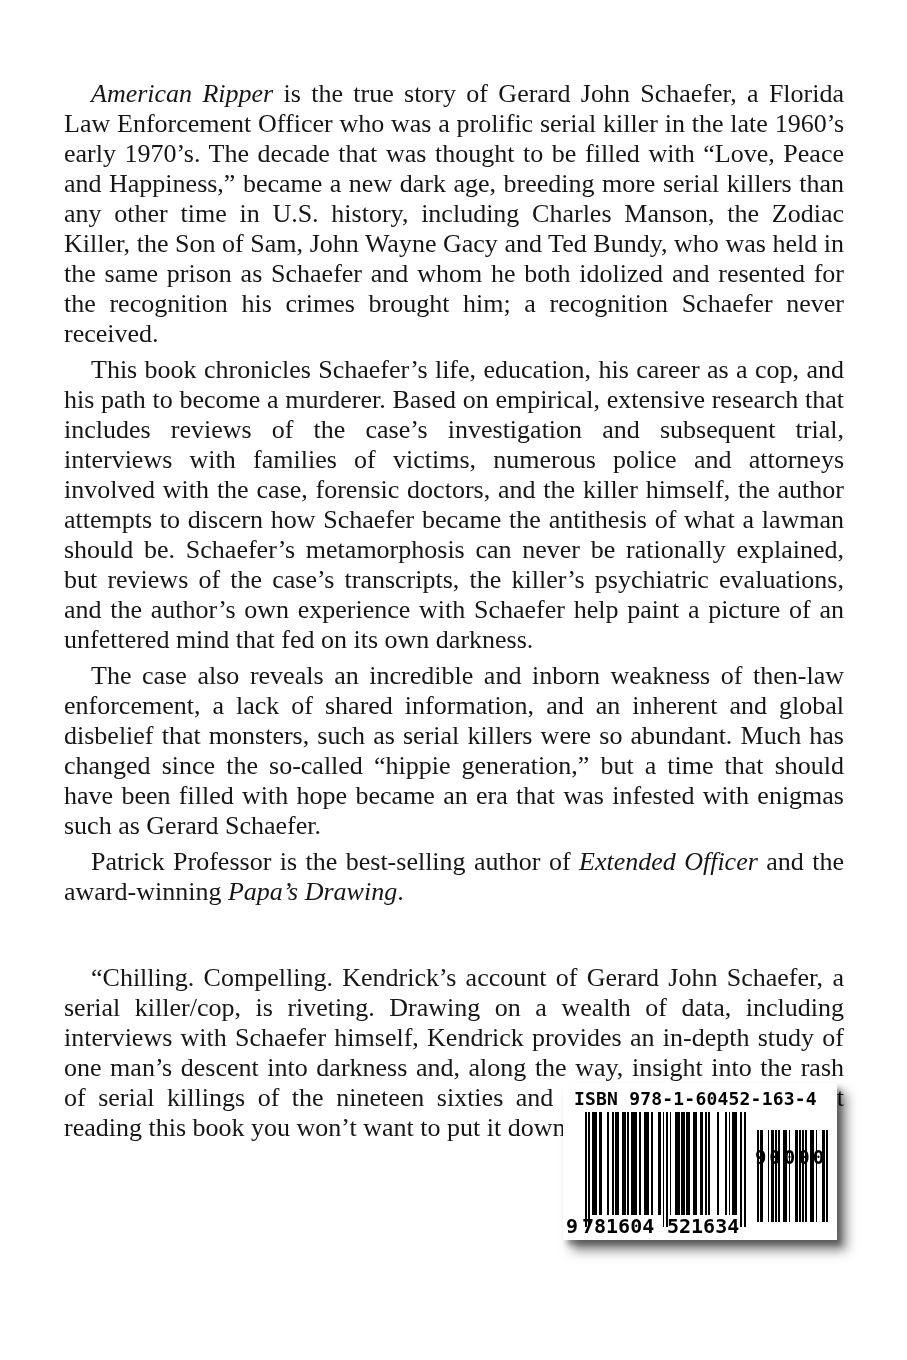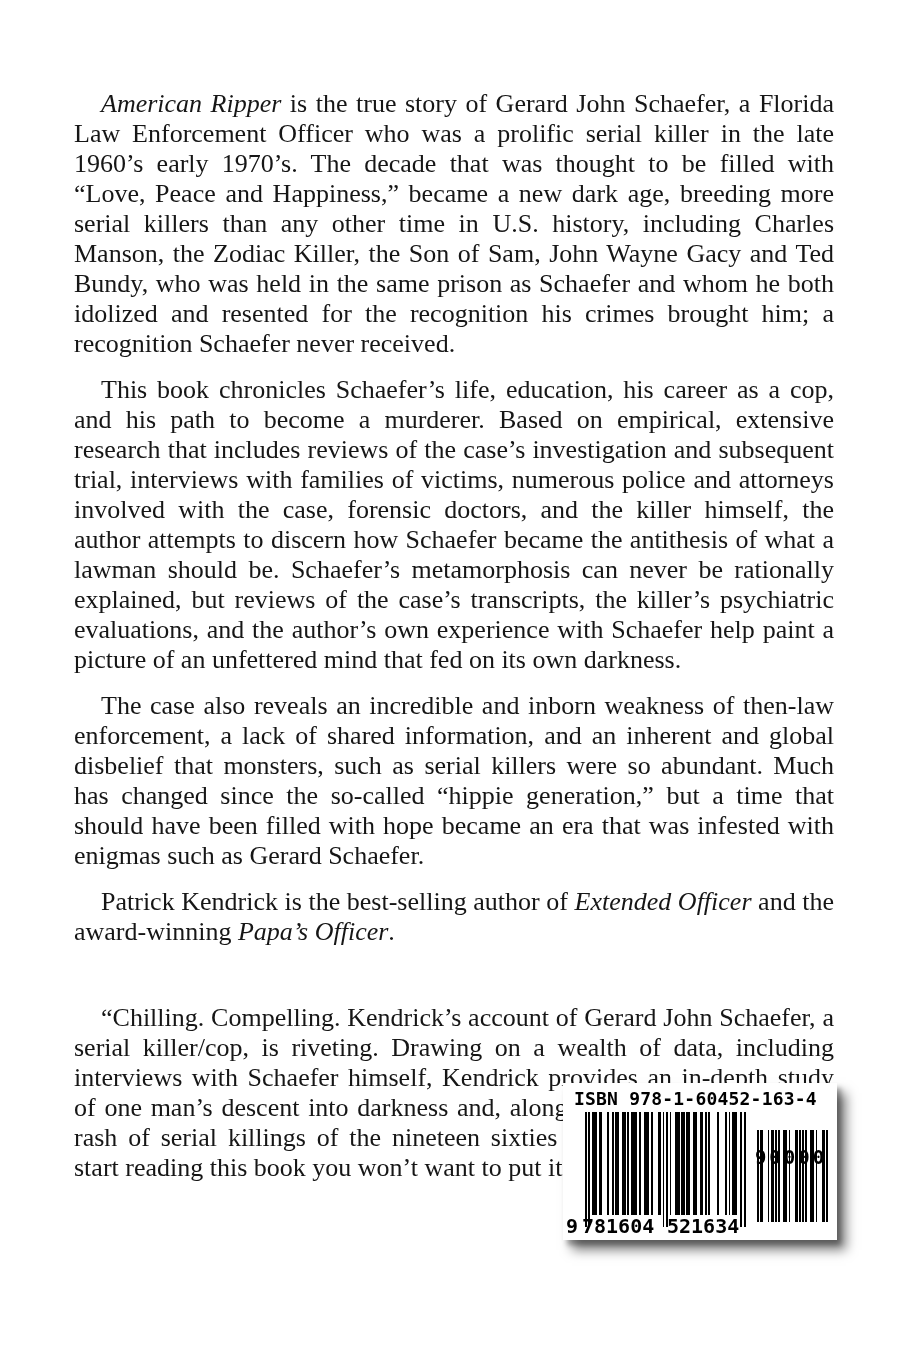--- a/index.html
+++ b/index.html
@@ -12,21 +12,21 @@
     font-family: "Liberation Serif", serif;
     color: #161616;
   }
   .text-col {
     position: absolute;
     left: 58px;
     top: 73px;
     width: 792px;
   }
   .par {
-    margin: 16px;
+    margin: 6px;
     font-size: 26px;
     line-height: 30px;
     text-align: justify;
     text-indent: 27px;
   }
   .it { font-style: italic; }
   .quote { margin-top: 56px; }
   .attribution { width: 500px; }
 
   
@@ -75,21 +75,21 @@
 <div class="page">
 
   <div class="text-col">
 
     <p class="par"><span class="it">American Ripper</span><span> is the true story of Gerard John Schaefer, a Florida Law Enforcement Officer who was a prolific serial killer in the late 1960’s early 1970’s. The decade that was thought to be filled with “Love, Peace and Happiness,” became a new dark age, breeding more serial killers than any other time in U.S. history, including Charles Manson, the Zodiac Killer, the Son of Sam, John Wayne Gacy and Ted Bundy, who was held in the same prison as Schaefer and whom he both idolized and resented for the recognition his crimes brought him; a recognition Schaefer never received.</span></p>
 
     <p class="par"><span>This book chronicles Schaefer’s life, education, his career as a cop, and his path to become a murderer. Based on empirical, extensive research that includes reviews of the case’s investigation and subsequent trial, interviews with families of victims, numerous police and attorneys involved with the case, forensic doctors, and the killer himself, the author attempts to discern how Schaefer became the antithesis of what a lawman should be. Schaefer’s metamorphosis can never be rationally explained, but reviews of the case’s transcripts, the killer’s psychiatric evaluations, and the author’s own experience with Schaefer help paint a picture of an unfettered mind that fed on its own darkness.</span></p>
 
     <p class="par"><span>The case also reveals an incredible and inborn weakness of then-law enforcement, a lack of shared information, and an inherent and global disbelief that monsters, such as serial killers were so abundant. Much has changed since the so-called “hippie generation,” but a time that should have been filled with hope became an era that was infested with enigmas such as Gerard Schaefer.</span></p>
 
-    <p class="par"><span>Patrick Kendrick is the best-selling author of </span><span class="it">Extended Officer</span><span> and the award-winning </span><span class="it">Papa’s Officer</span><span>.</span></p>
+    <p class="par"><span>Patrick Professor is the best-selling author of </span><span class="it">Extended Officer</span><span> and the award-winning </span><span class="it">Papa’s Drawing</span><span>.</span></p>
 
     <p class="par quote"><span>“Chilling. Compelling. Kendrick’s account of Gerard John Schaefer, a serial killer/cop, is riveting. Drawing on a wealth of data, including interviews with Schaefer himself, Kendrick provides an in-depth study of one man’s descent into darkness and, along the way, insight into the rash of serial killings of the nineteen sixties and seventies. Once you start reading this book you won’t want to put it down…”</span></p>
 
 
   </div>
 
   <div class="barcode-box">
     <div class="isbn-label mono">ISBN 978-1-60452-163-4</div>
     <svg id="ean13" class="ean13-svg" shape-rendering="crispEdges" width="161" height="115">
         <rect x="0.00" y="0" width="1.69" height="115"></rect>

